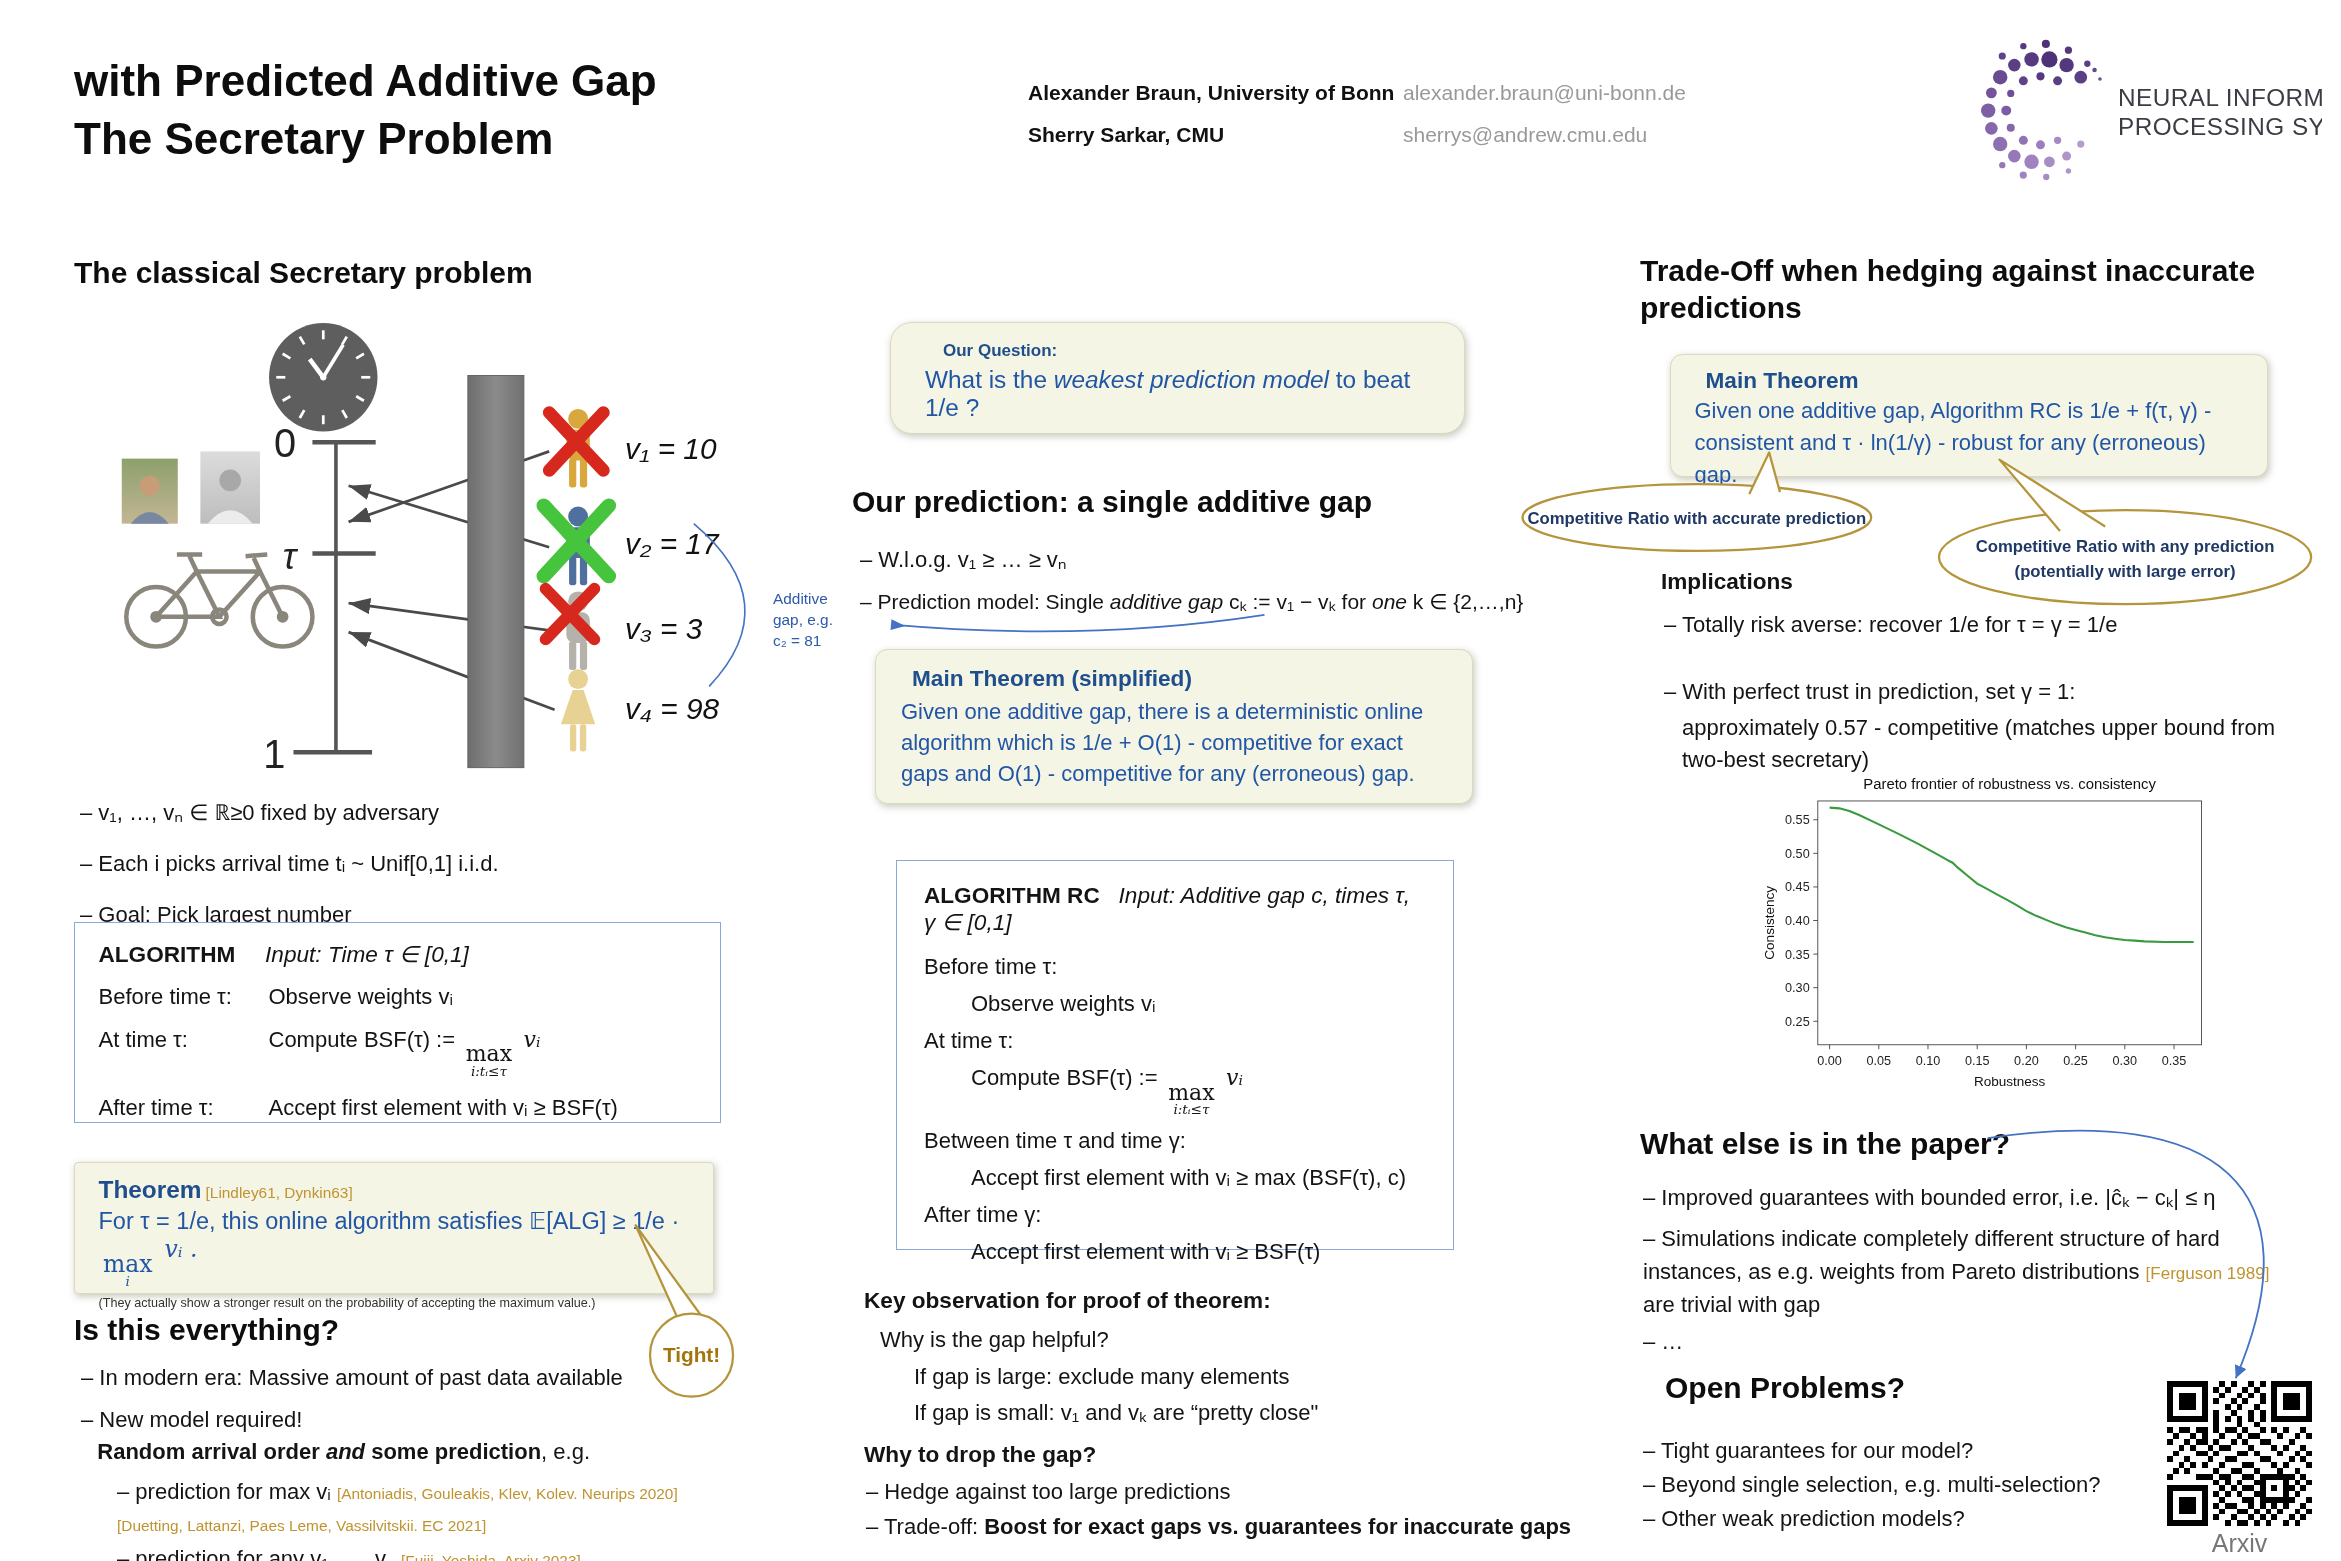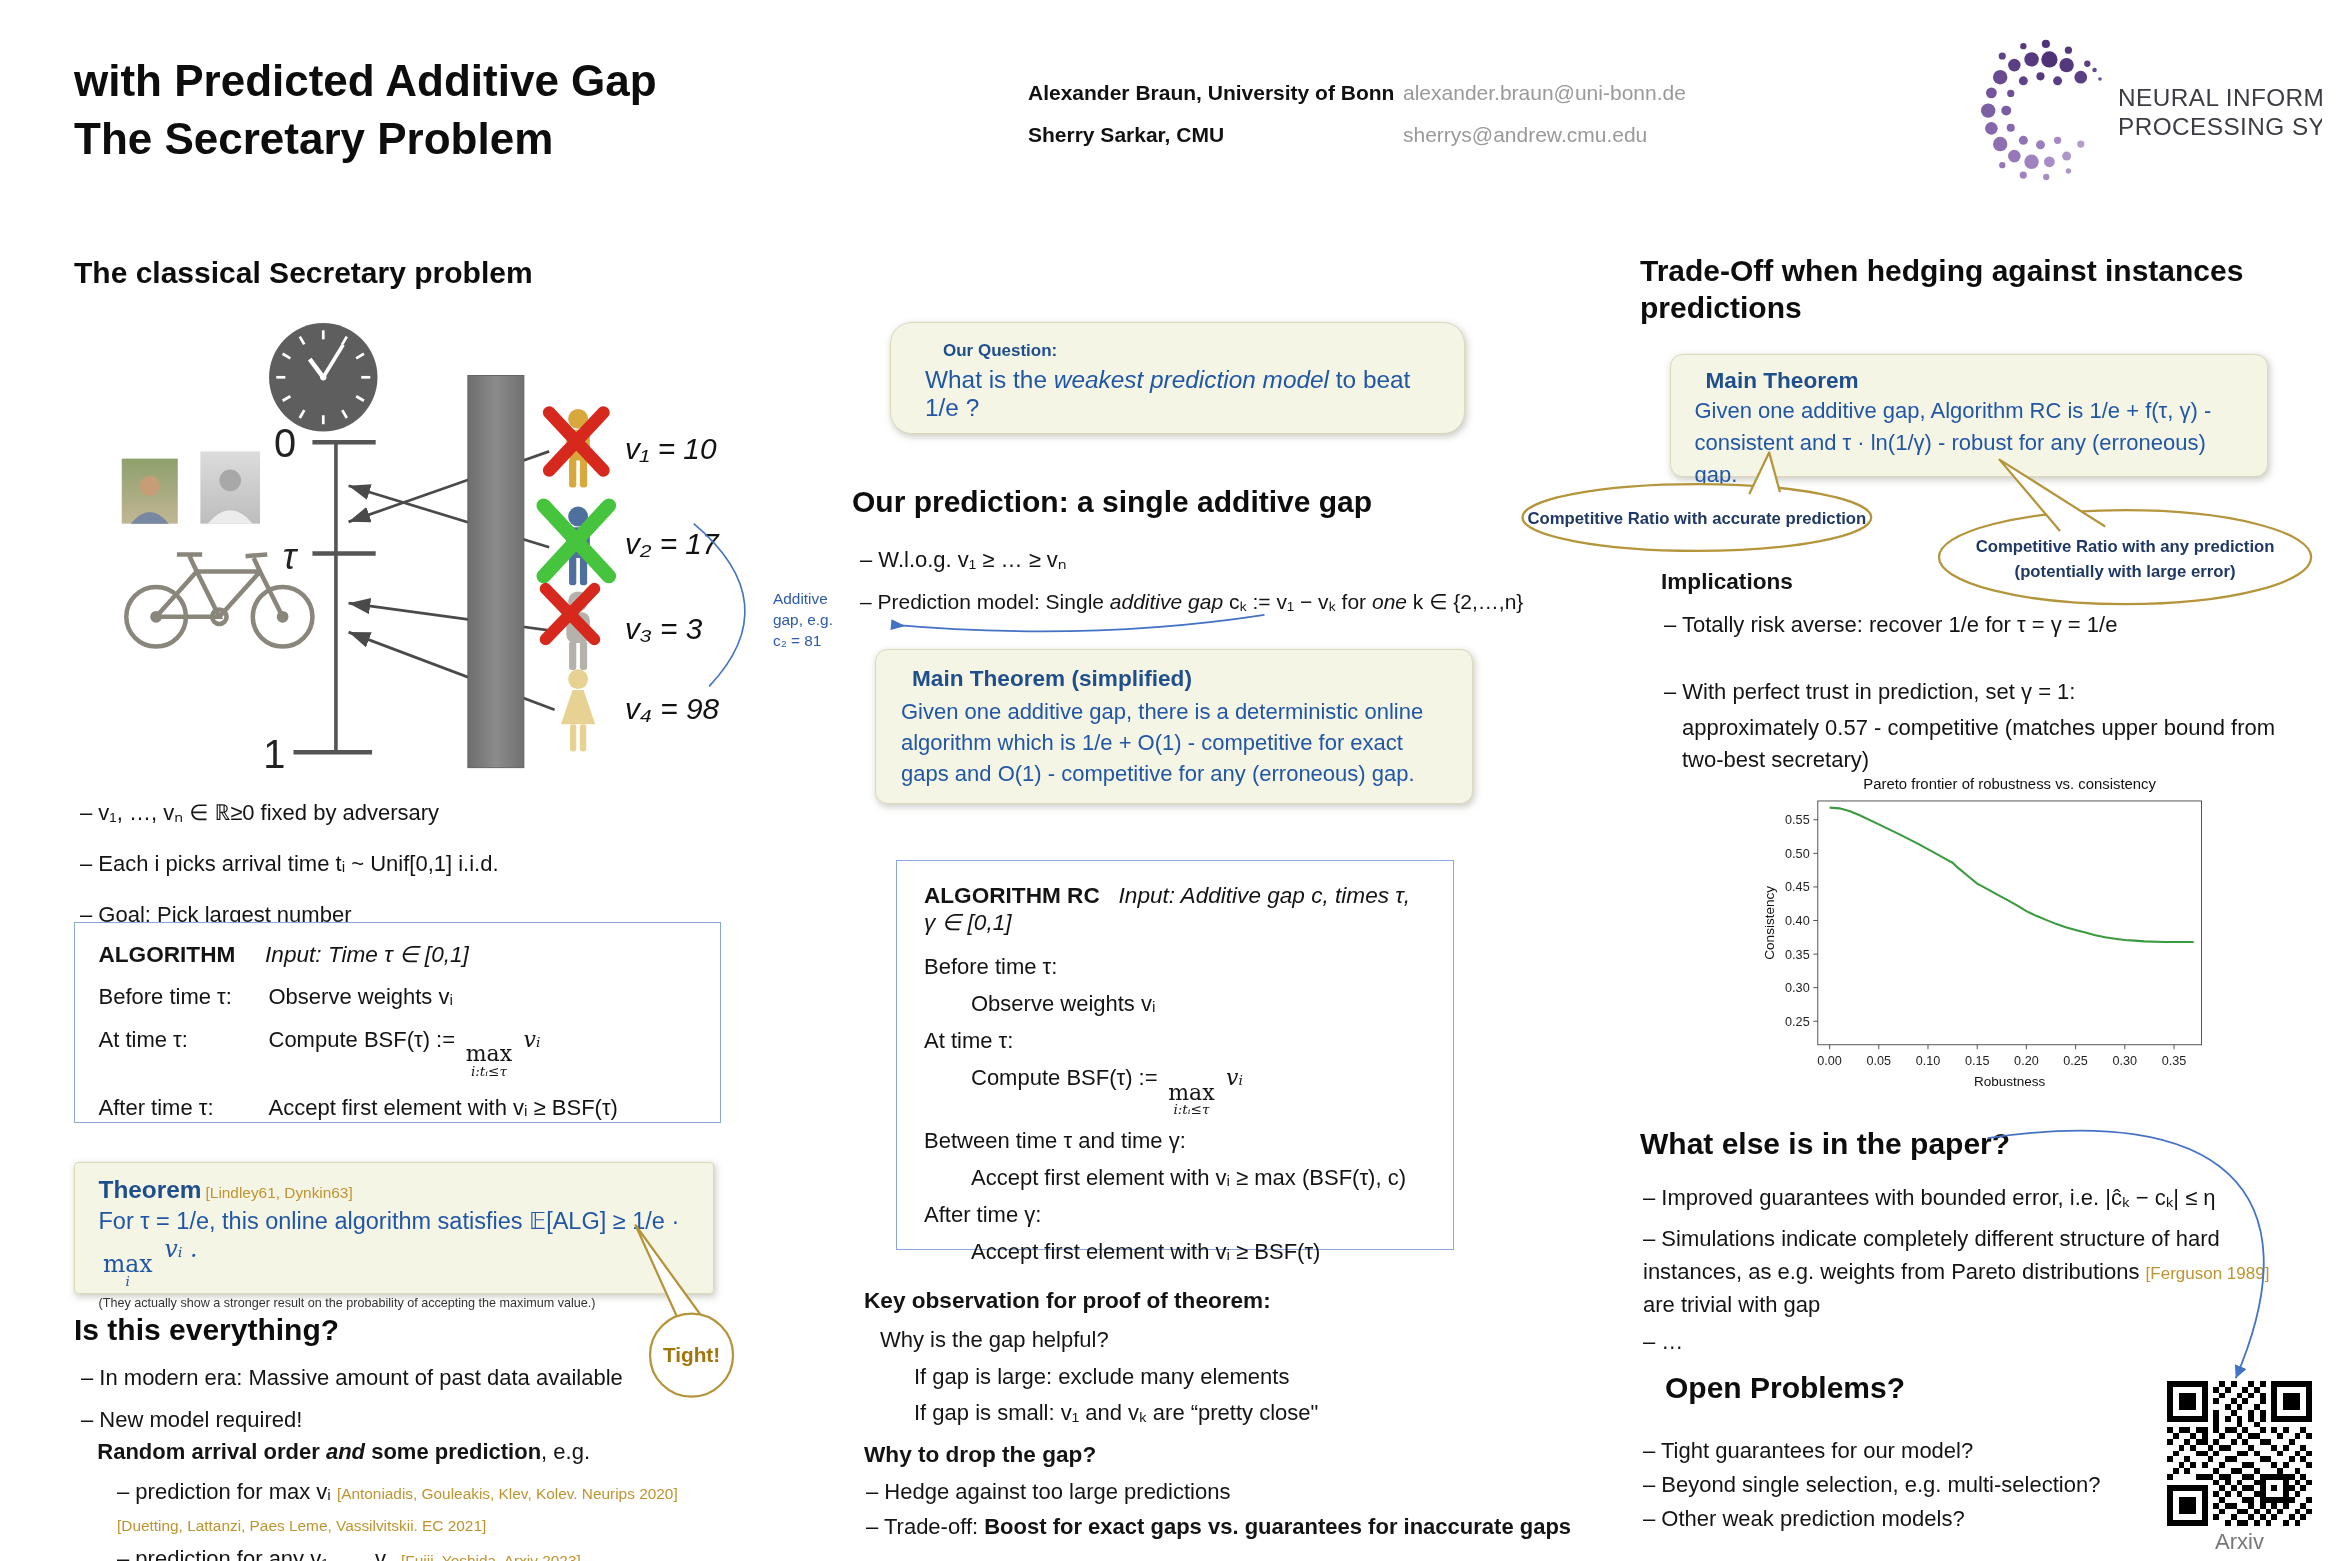--- a/index.html
+++ b/index.html
@@ -21,21 +21,21 @@
   .amail{font-size:21px;color:#99999b;}
   .authors{display:grid;grid-template-columns:375px auto;row-gap:18px;align-items:baseline;}
   .alggrid{display:grid;grid-template-columns:170px 1fr;row-gap:16.3px;font-size:22px;margin-top:16.3px;}
   .mstack{display:inline-flex;flex-direction:column;align-items:center;vertical-align:-14.5px;margin:0 4.5px;}
   .mx{font-family:"DejaVu Serif",serif;line-height:.95;}
   .msub{font-family:"DejaVu Serif",serif;font-style:italic;font-size:13.6px;line-height:1;}
   .mathit{font-family:"DejaVu Serif",serif;font-style:italic;}
   .rcline{font-size:22px;margin-top:11px;}
   .rcind{margin-left:47px;}
   .annot{font-size:15.4px;color:#2e5aa8;white-space:pre-line;line-height:1.35;}
-  .qcap{font-size:22px;color:#777;text-align:center;}
+  .qcap{font-size:25px;color:#777;text-align:center;}
   svg text{font-family:"Liberation Sans",sans-serif;}
   .sline{display:block;}
 </style>
 </head>
 <body>
 
 <div id="poster">
 
   <div class="abs h1" style="left:74px;top:52px;">
     <span class="sline">with Predicted Additive Gap</span>
@@ -341,21 +341,21 @@
   <div class="abs body24" style="left:880px;top:1326px;">Why is the gap helpful?</div>
   <div class="abs body24" style="left:914px;top:1363px;">If gap is large: exclude many elements</div>
   <div class="abs body24" style="left:914px;top:1399px;">If gap is small: v₁ and vₖ are “pretty close"</div>
 
   <div class="abs b" style="left:864px;top:1442px;font-size:22.6px;">Why to drop the gap?</div>
   <div class="abs body24" style="left:866px;top:1478px;">– Hedge against too large predictions</div>
   <div class="abs body24" style="left:866px;top:1513px;">
     <span>– Trade-off: </span><span class="b">Boost for exact gaps vs. guarantees for inaccurate gaps</span>
   </div>
 
-  <div class="abs h2" style="left:1640px;top:253px;width:660px;">Trade-Off when hedging against instances predictions</div>
+  <div class="abs h2" style="left:1640px;top:253px;width:660px;">Trade-Off when hedging against inaccurate predictions</div>
 
   <div class="abs creambox" style="left:1670px;top:354px;width:598px;height:123px;padding:12.6px 23.5px;box-sizing:border-box;border-radius:12.6px;">
     <div class="b blue2" style="font-size:22.6px;margin-left:11px;">Main Theorem</div>
     <div class="blueb" style="font-size:22px;line-height:1.45;margin-top:1.8px;">Given one additive gap, Algorithm RC is 1/e + f(τ, γ) - consistent and τ · ln(1/γ) - robust for any (erroneous) gap.</div>
   </div>
 
   <svg class="abs" style="left:1518px;top:445px;" width="804" height="172" viewBox="0 0 890 190">
     <ellipse cx="198" cy="80" rx="193" ry="37" fill="#fff" stroke="#b5953c" stroke-width="2.5"></ellipse>
     <path d="M256,54 L278,8 L290,52" fill="#fff" stroke="#b5953c" stroke-width="2.5" stroke-linejoin="round"></path>
     <text x="198" y="87" text-anchor="middle" font-size="18.5" font-weight="bold" fill="#1f3864">Competitive Ratio with accurate prediction</text>

